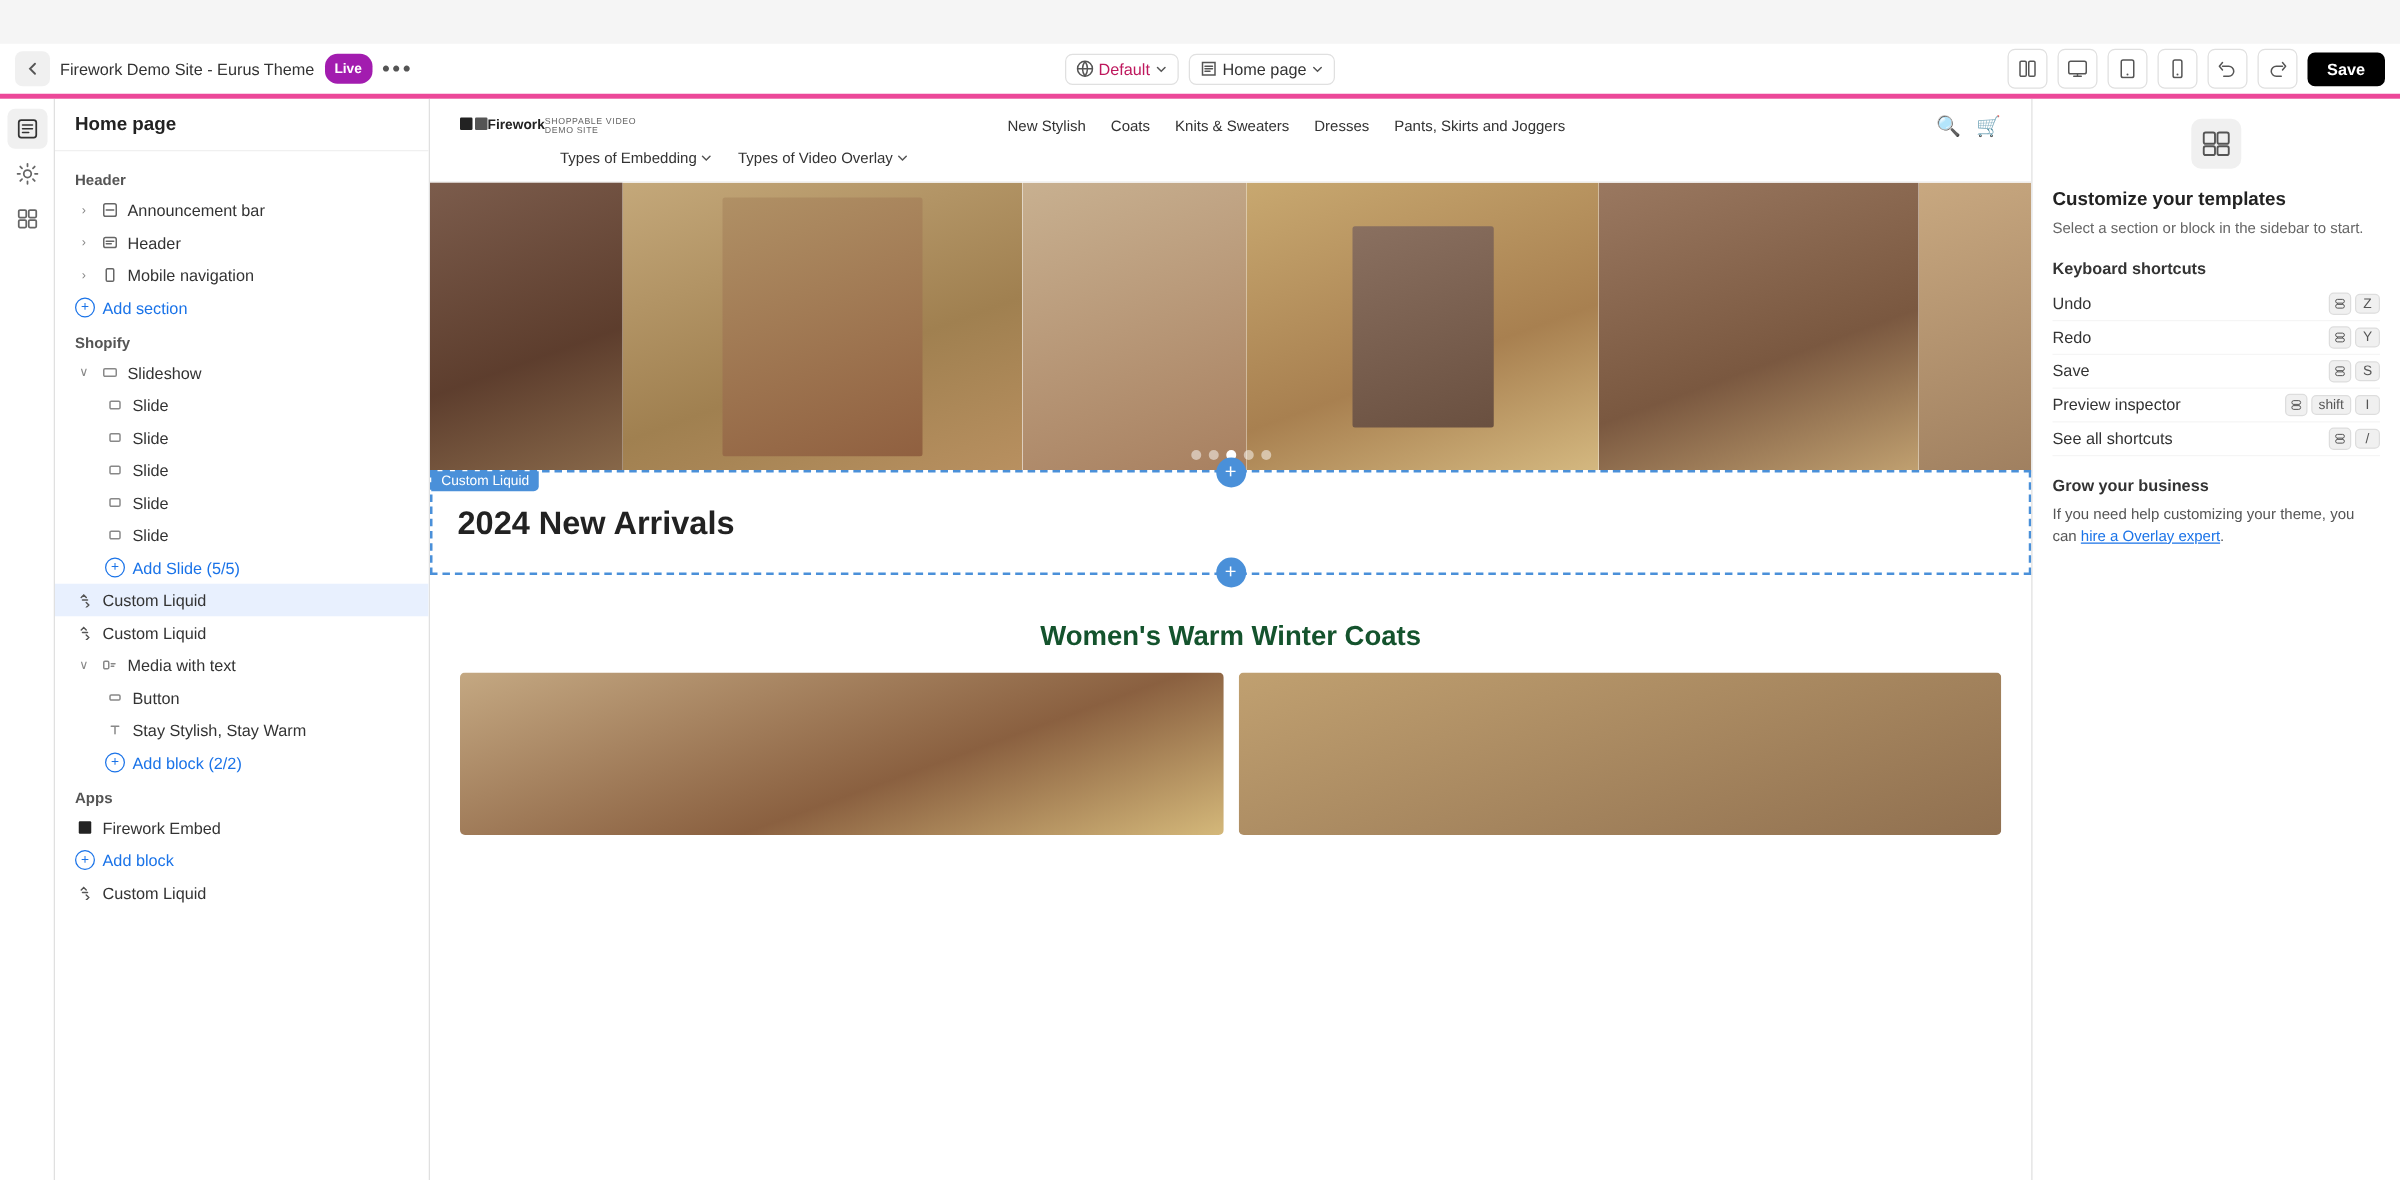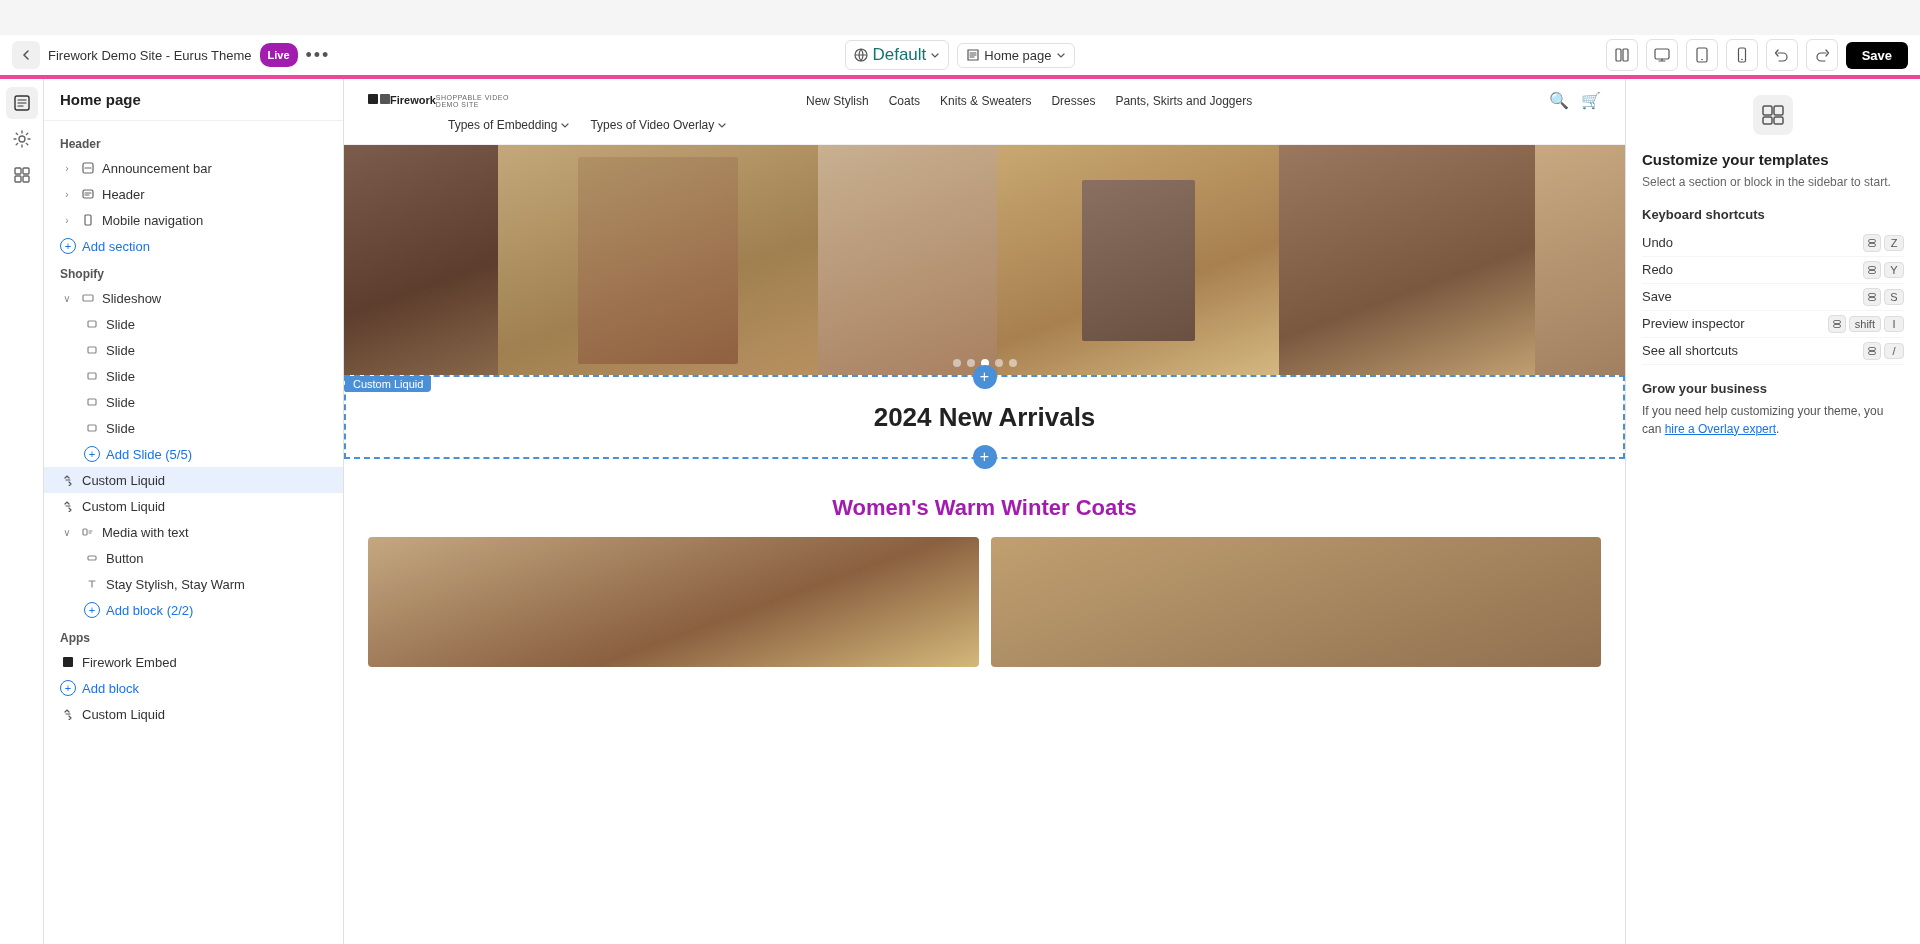--- a/index.html
+++ b/index.html
@@ -6,21 +6,21 @@
     body { font-family: -apple-system, BlinkMacSystemFont, 'Segoe UI', sans-serif; font-size: 13px; background: #f5f5f5; display: flex; flex-direction: column; height: 944px; overflow: hidden; }
 
     
     .top-bar { height: 44px; background: #fff; border-bottom: 4px solid #ec4899; display: flex; align-items: center; padding: 0 12px; gap: 8px; flex-shrink: 0; margin-top: 35px; }
     .top-bar-left { display: flex; align-items: center; gap: 8px; flex: 1; }
     .back-btn { width: 28px; height: 28px; border-radius: 6px; border: none; background: #f0f0f0; cursor: pointer; display: flex; align-items: center; justify-content: center; color: #555; font-size: 14px; }
     .site-name { font-size: 13px; color: #333; font-weight: 500; }
     .live-badge { background: #a21caf; color: #fff; font-size: 11px; padding: 6px 8px; border-radius: 10px; font-weight: 600; }
     .more-btn { background: none; border: none; cursor: pointer; color: #555; font-size: 18px; letter-spacing: 2px; }
     .top-bar-center { display: flex; align-items: center; gap: 8px; }
-    .globe-icon-wrap { display: flex; align-items: center; gap: 4px; font-size: 17px; color: #0f766e; cursor: pointer; padding: 4px 8px; border-radius: 6px; border: 1px solid #e0e0e0; }
+    .globe-icon-wrap { display: flex; align-items: center; gap: 4px; font-size: 13px; color: #be185d; cursor: pointer; padding: 4px 8px; border-radius: 6px; border: 1px solid #e0e0e0; }
     .page-selector { display: flex; align-items: center; gap: 4px; font-size: 13px; color: #333; cursor: pointer; padding: 4px 8px; border-radius: 6px; border: 1px solid #e0e0e0; }
     .top-bar-right { display: flex; align-items: center; gap: 8px; flex: 1; justify-content: flex-end; }
     .icon-btn { width: 32px; height: 32px; border-radius: 6px; border: 1px solid #e0e0e0; background: #fff; cursor: pointer; display: flex; align-items: center; justify-content: center; color: #555; font-size: 14px; }
     .save-btn { background: #000; color: #fff; border: none; border-radius: 6px; padding: 6px 16px; font-size: 13px; font-weight: 600; cursor: pointer; }
 
     
     .main-layout { display: flex; flex: 1; overflow: hidden; }
 
     
     .icon-bar { width: 44px; background: #fff; border-right: 1px solid #e0e0e0; display: flex; flex-direction: column; align-items: center; padding: 8px 0; gap: 4px; flex-shrink: 0; }
@@ -76,26 +76,26 @@
     .slide-dots { position: absolute; bottom: 8px; left: 50%; transform: translateX(-50%); display: flex; gap: 6px; }
     .slide-dot { width: 8px; height: 8px; border-radius: 50%; background: rgba(255,255,255,0.5); }
     .slide-dot.active { background: #fff; }
 
     
     .custom-liquid-section { border: 2px dashed #4a90d9; position: relative; margin: 0; }
     .custom-liquid-label { position: absolute; top: -1px; left: -1px; background: #4a90d9; color: #fff; font-size: 11px; padding: 2px 8px; border-radius: 0 0 4px 0; }
     .add-block-btn { position: absolute; left: 50%; transform: translateX(-50%); width: 24px; height: 24px; background: #4a90d9; border-radius: 50%; display: flex; align-items: center; justify-content: center; color: #fff; font-size: 16px; cursor: pointer; }
     .add-block-btn.top { top: -12px; }
     .add-block-btn.bottom { bottom: -12px; }
-    .custom-liquid-content { padding: 20px; text-align: center; min-height: 80px; display: flex; align-items: center; justify-content: center; }
+    .custom-liquid-content { padding: 20px; text-align: center; min-height: 80px; display: flex; align-items: center; justify-content: flex-start; }
     .section-title { font-size: 26px; font-weight: 600; color: #222; text-align: center; }
 
     
     .women-section { padding: 20px 24px; }
-    .women-title { font-size: 22px; font-weight: 600; color: #a21caf; text-align: center; margin-bottom: 16px; }
+    .women-title { font-size: 22px; font-weight: 600; color: #14532d; text-align: center; margin-bottom: 16px; }
     .product-grid { display: flex; gap: 12px; }
     .product-card { flex: 1; background: #e8d5c0; border-radius: 4px; overflow: hidden; }
     .product-card-img { width: 100%; height: 120px; background: linear-gradient(135deg, #c4a882, #a08060); }
     .product-card-img.alt { background: linear-gradient(135deg, #b8956a, #8b6b45); }
 
     
     .right-panel { width: 295px; background: #fff; border-left: 1px solid #e0e0e0; flex-shrink: 0; overflow-y: auto; padding: 16px; }
     .right-panel::-webkit-scrollbar { width: 6px; }
     .right-panel::-webkit-scrollbar-thumb { background: #ccc; }
 

